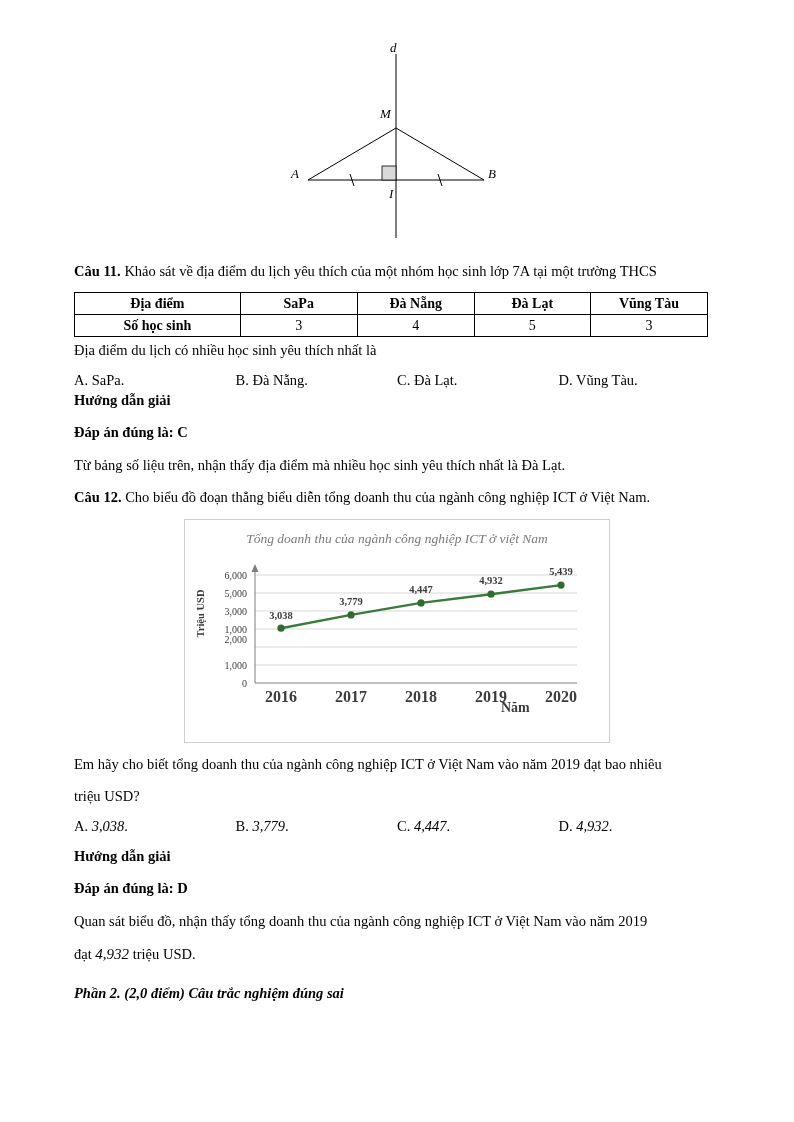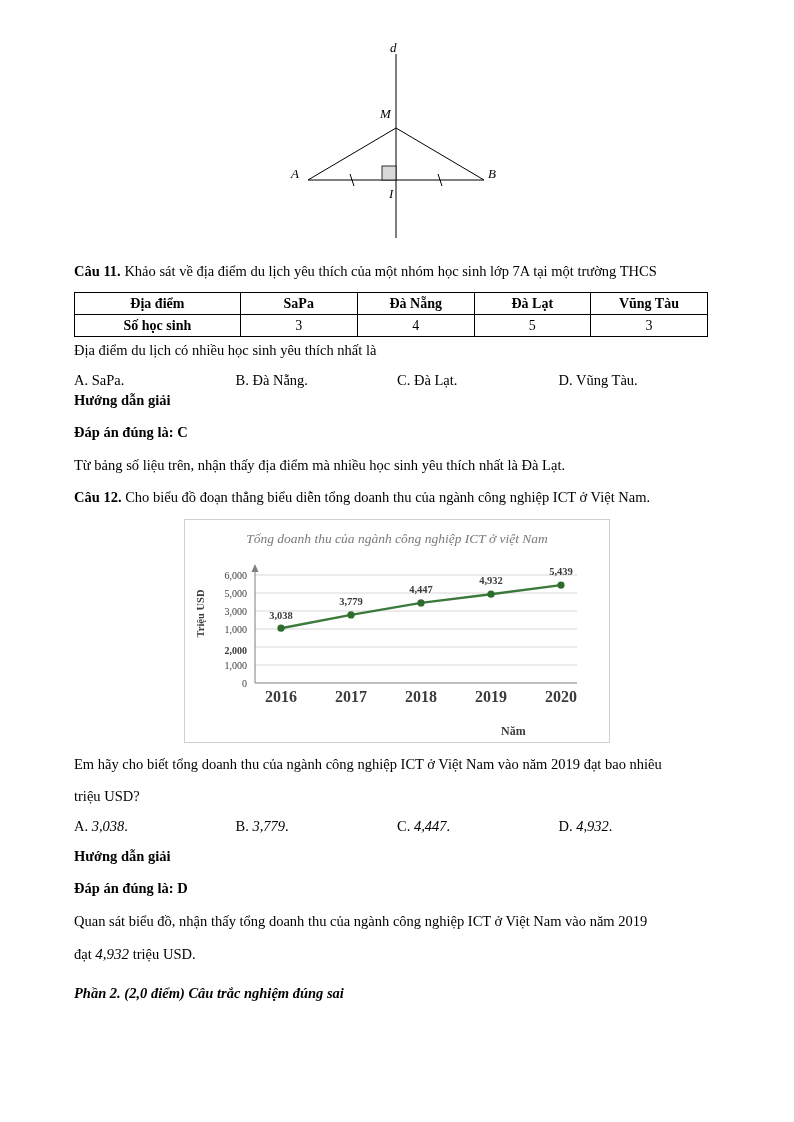--- a/index.html
+++ b/index.html
@@ -108,22 +108,22 @@
     width: 110px;
     transform: rotate(-90deg);
     text-align: center;
     font-size: 10.5px;
     font-weight: bold;
     color: #3c3c3c;
   }
   .axis-title-x {
     position: absolute;
     left: 316px;
-    top: 204px;
-    font-size: 12px;
+    top: 180px;
+    font-size: 14px;
     font-weight: bold;
     color: #3c3c3c;
   }
   .tick-y {
     position: absolute;
     font-size: 10px;
     color: #3c3c3c;
     text-align: right;
     width: 40px;
   }
@@ -232,21 +232,21 @@
     <div class="chart-box">
       <div class="chart-title">Tổng doanh thu của ngành công nghiệp ICT ở việt Nam</div>
 
       <div class="axis-title-y">Triệu USD</div>
       <div class="axis-title-x">Năm</div>
 
       <div class="tick-y" style="left:22px; top:50px;">6,000</div>
       <div class="tick-y" style="left:22px; top:68px;">5,000</div>
       <div class="tick-y" style="left:22px; top:86px;">3,000</div>
       <div class="tick-y" style="left:22px; top:104px;">1,000</div>
-      <div class="tick-y" style="left:22px; top:125px;font-weight:bold;">2,000</div>
+      <div class="tick-y" style="left:22px; top:114px;">2,000</div>
       <div class="tick-y" style="left:22px; top:140px;">1,000</div>
       <div class="tick-y" style="left:22px; top:158px;">0</div>
 
       <svg class="chart-svg" width="424" height="222">
 
         <line x1="70" y1="55" x2="392" y2="55" stroke="#d8d8d8" stroke-width="1"></line>
         <line x1="70" y1="73" x2="392" y2="73" stroke="#d8d8d8" stroke-width="1"></line>
         <line x1="70" y1="91" x2="392" y2="91" stroke="#d8d8d8" stroke-width="1"></line>
         <line x1="70" y1="109" x2="392" y2="109" stroke="#d8d8d8" stroke-width="1"></line>
         <line x1="70" y1="127" x2="392" y2="127" stroke="#d8d8d8" stroke-width="1"></line>

